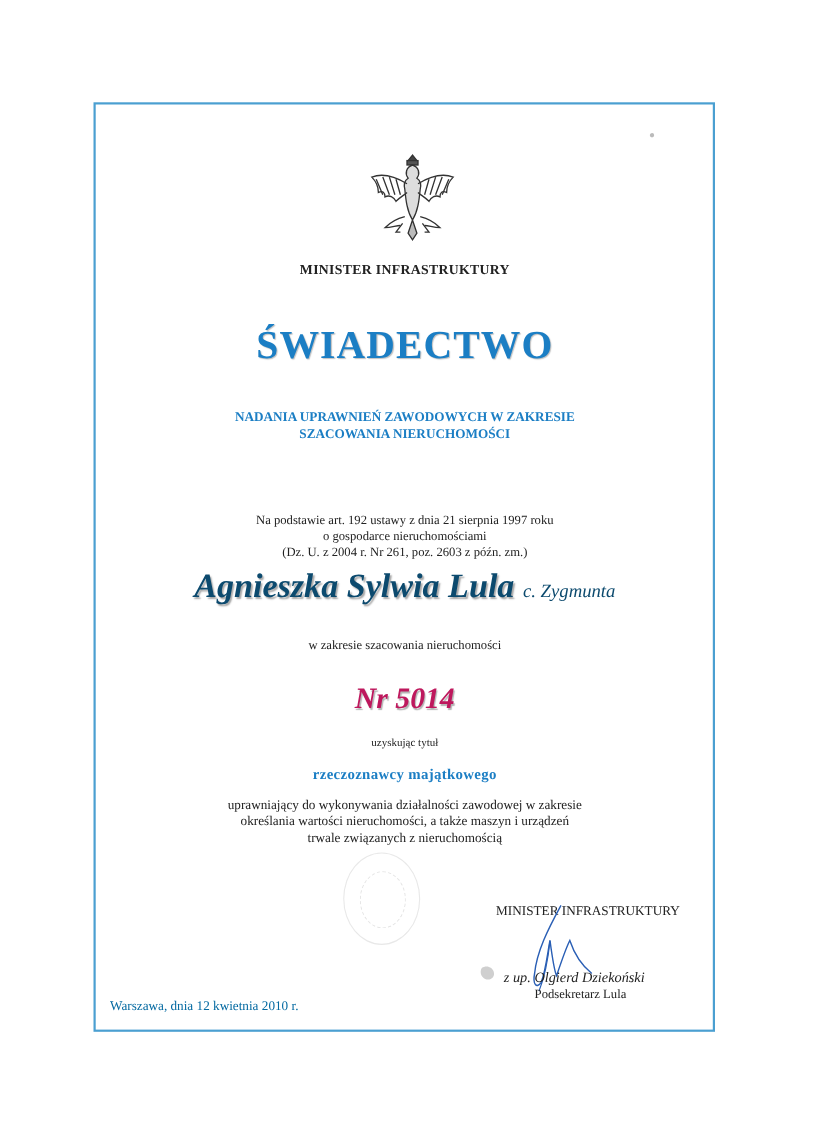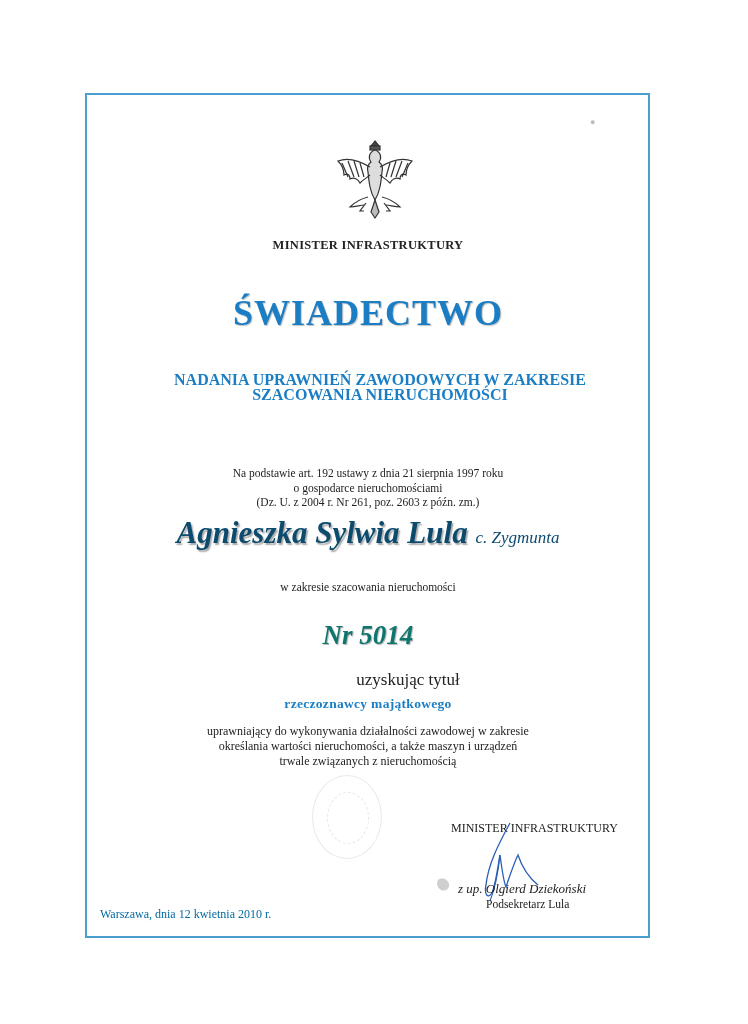--- a/index.html
+++ b/index.html
@@ -9,29 +9,29 @@
   }
   .frame {
     position: absolute; left: 85px; top: 93px; width: 565px; height: 845px;
     border: 2px solid #4a9fd1; box-sizing: border-box;
   }
   .eagle { position: absolute; left: 330px; top: 137px; width: 90px; height: 86px; }
   .center { position: absolute; left: 86px; width: 564px; text-align: center; }
   .ministry { top: 238px; font-size: 12.5px; font-weight: bold; color: #222; letter-spacing: 0.3px; }
   .title { top: 292px; font-size: 36px; font-weight: bold; color: #1b7ec4; letter-spacing: 1px;
            text-shadow: 1px 1px 1px rgba(0,0,0,0.25); }
-  .subtitle { top: 372px; font-size: 16px; font-weight: bold; color: #1b7ec4; line-height: 15px; padding-left: 12px; }
+  .subtitle { top: 372px; font-size: 12px; font-weight: bold; color: #1b7ec4; line-height: 15px; }
   .legal { top: 466px; font-size: 11.5px; color: #222; line-height: 14.5px; }
   .name { top: 515px; font-size: 31px; font-style: italic; font-weight: bold; color: #0c4a6e;
           text-shadow: 1.5px 1.5px 1.5px rgba(0,0,0,0.35); }
   .name .father { font-size: 17px; font-weight: normal; text-shadow: none; }
   .received { top: 580px; font-size: 11.5px; color: #222; line-height: 14.5px; }
-  .number { top: 620px; font-size: 27px; font-style: italic; font-weight: bold; color: #0f766e;
+  .number { top: 620px; font-size: 27px; font-style: italic; font-weight: bold; color: #be185d;
             text-shadow: 1px 1px 1px rgba(0,0,0,0.3); }
-  .gaining { top: 670px; font-size: 17px; color: #222; margin-left: 40px; }
+  .gaining { top: 670px; font-size: 10px; color: #222; }
   .profession { top: 696px; font-size: 13.5px; font-weight: bold; color: #1b7ec4; letter-spacing: 0.3px; }
   .scope { top: 724px; font-size: 12px; color: #222; line-height: 15px; }
   .seal {
     position: absolute; left: 312px; top: 775px; width: 68px; height: 82px;
     border: 1px solid #e3e3e3; border-radius: 50%; opacity: 0.8;
   }
   .seal-inner { position: absolute; left: 14px; top: 16px; width: 40px; height: 50px;
     border: 1px dashed #e0e0e0; border-radius: 50%; }
   .sign-title { position: absolute; left: 451px; top: 821px; font-size: 12px; color: #222; }
   .sign-name { position: absolute; left: 458px; top: 881px; font-size: 13px; font-style: italic; color: #222; }

